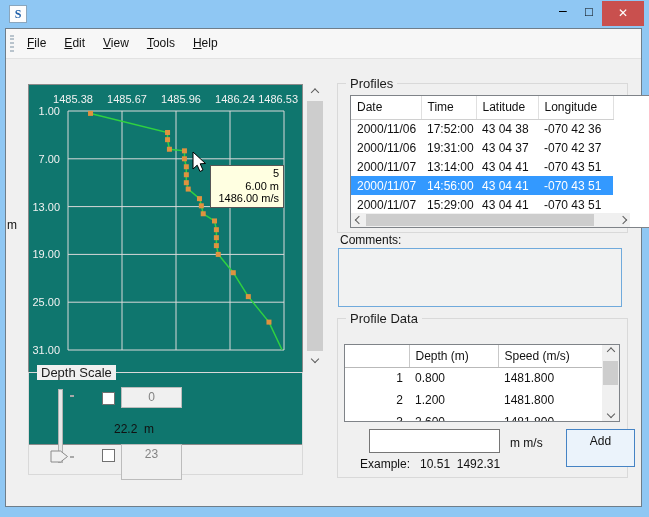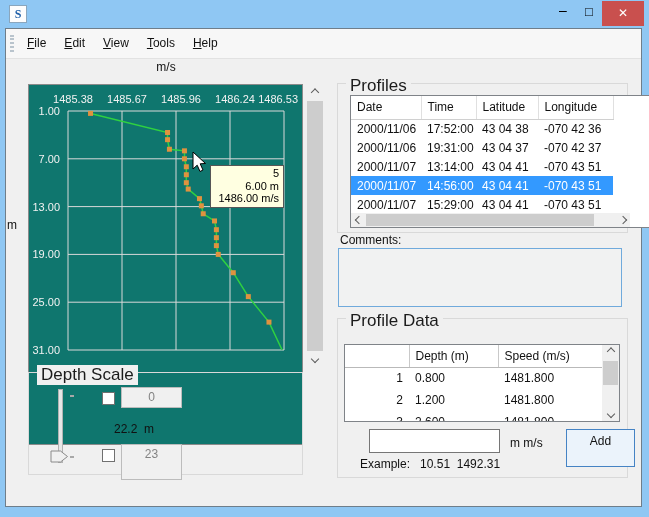--- a/index.html
+++ b/index.html
@@ -49,21 +49,21 @@
   .sb { position:absolute; background:#f0f0f0; }
   .sb-btn { position:absolute; display:flex; align-items:center; justify-content:center; background:#f0f0f0; }
   .sb-thumb { position:absolute; background:#cdcdcd; }
   .chev { display:inline-block; width:6px; height:6px; border-right:1.6px solid #5d5d5d; border-bottom:1.6px solid #5d5d5d; }
   .chev.up { transform:rotate(-135deg) translate(1px,1px); }
   .chev.down { transform:rotate(45deg); }
   .chev.left { transform:rotate(135deg); }
   .chev.right { transform:rotate(-45deg); }
   
   .groupbox { position:absolute; border:1px solid #d9d9d9; }
-  .groupbox > .gb-label { position:absolute; top:-8px; left:8px; background:#f0f0f0; padding:0 4px; font-size:17px; color:#1b1b1b; }
+  .groupbox > .gb-label { position:absolute; top:-8px; left:8px; background:#f0f0f0; padding:0 4px; font-size:13px; color:#1b1b1b; }
   
   .slider-groove { position:absolute; width:5px; background:#e7e7e7; border:1px solid #b3b3b3; }
   .slider-tick { position:absolute; width:4px; height:2px; background:#a8a8a8; }
   .checkbox { position:absolute; width:13px; height:13px; background:#fff; border:1px solid #707070; }
   .txtbox-disabled { position:absolute; background:#f0f0f0; border:1px solid #bcbcbc;
     color:#838383; font-size:12px; text-align:center; line-height:19px; }
   .ds-midlabel { position:absolute; font-size:12px; white-space:pre; }
   
   .tbl-wrap { position:absolute; background:#fff; border:1px solid #7f8388; overflow:hidden; }
   table.ui-table { border-collapse:collapse; table-layout:fixed; background:#fff; }
@@ -108,21 +108,20 @@
   </div>
 
   <div class="client"></div>
 
   <div class="menubar"></div>
   <div class="grip-dots"></div>
   <div class="menu-items">
     <span class="mi"><u>F</u>ile</span><span class="mi"><u>E</u>dit</span><span class="mi"><u>V</u>iew</span><span class="mi"><u>T</u>ools</span><span class="mi"><u>H</u>elp</span>
   </div>
 
-  <div class="chart-top-label">m/s</div>
   <div class="chart-side-label">m</div>
 
   <div class="chart-frame">
     <svg id="chart-svg" width="273" height="281">
         <g>
           <line x1="39" y1="26" x2="39" y2="265" stroke="#d9d9d9" stroke-width="1"></line>
           <line x1="93" y1="26" x2="93" y2="265" stroke="#d9d9d9" stroke-width="1"></line>
           <line x1="147" y1="26" x2="147" y2="265" stroke="#d9d9d9" stroke-width="1"></line>
           <line x1="201" y1="26" x2="201" y2="265" stroke="#d9d9d9" stroke-width="1"></line>
           <line x1="255" y1="26" x2="255" y2="265" stroke="#d9d9d9" stroke-width="1"></line>

